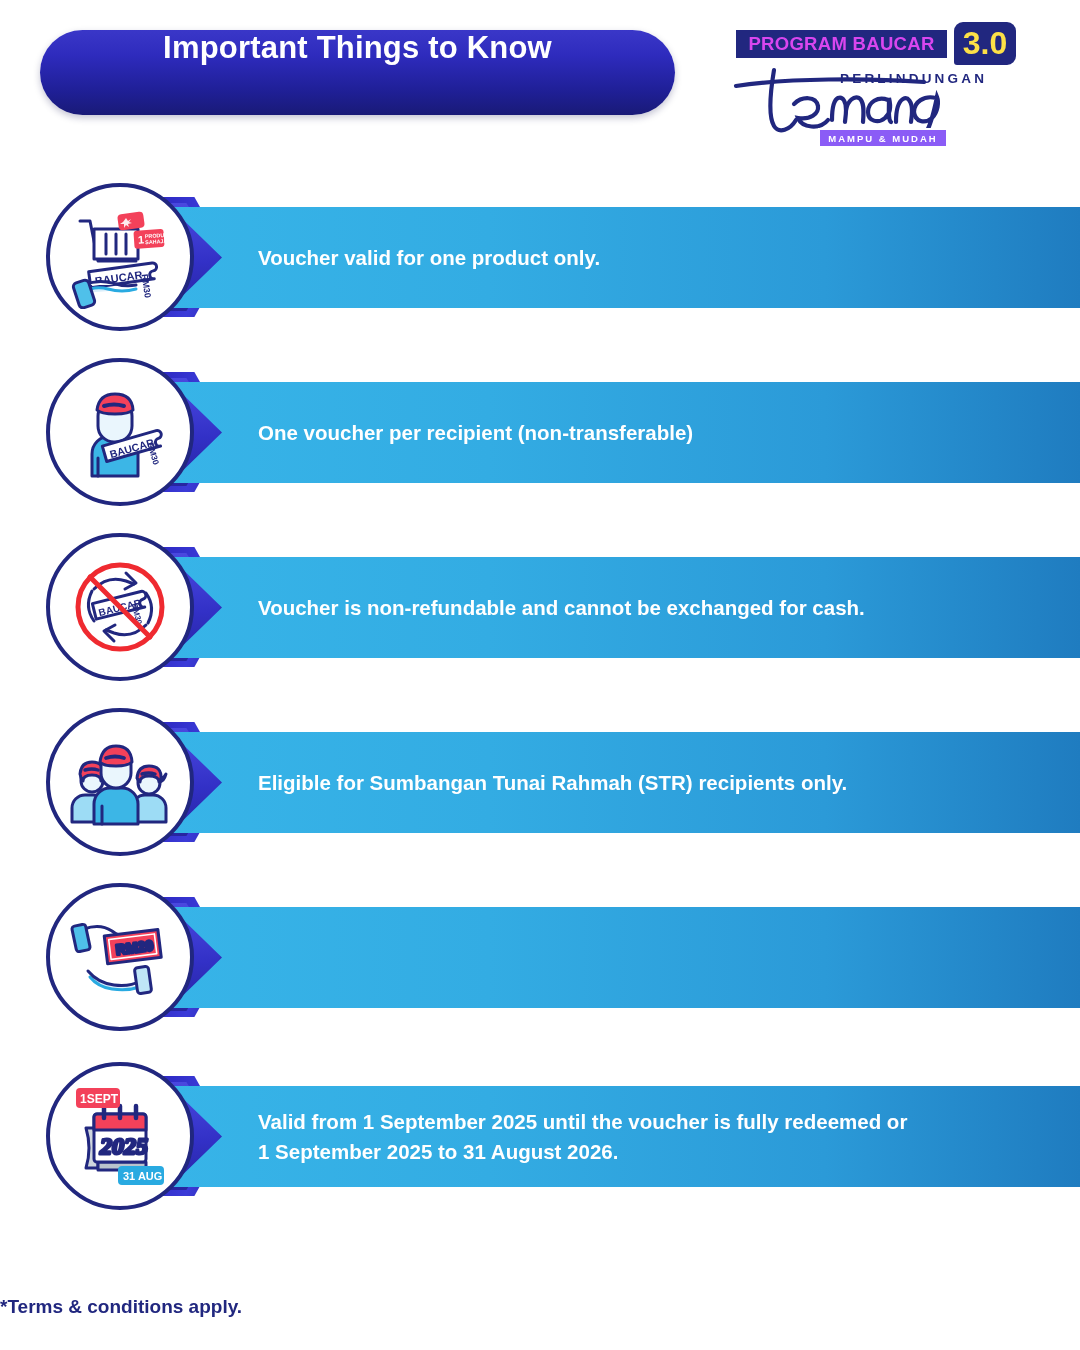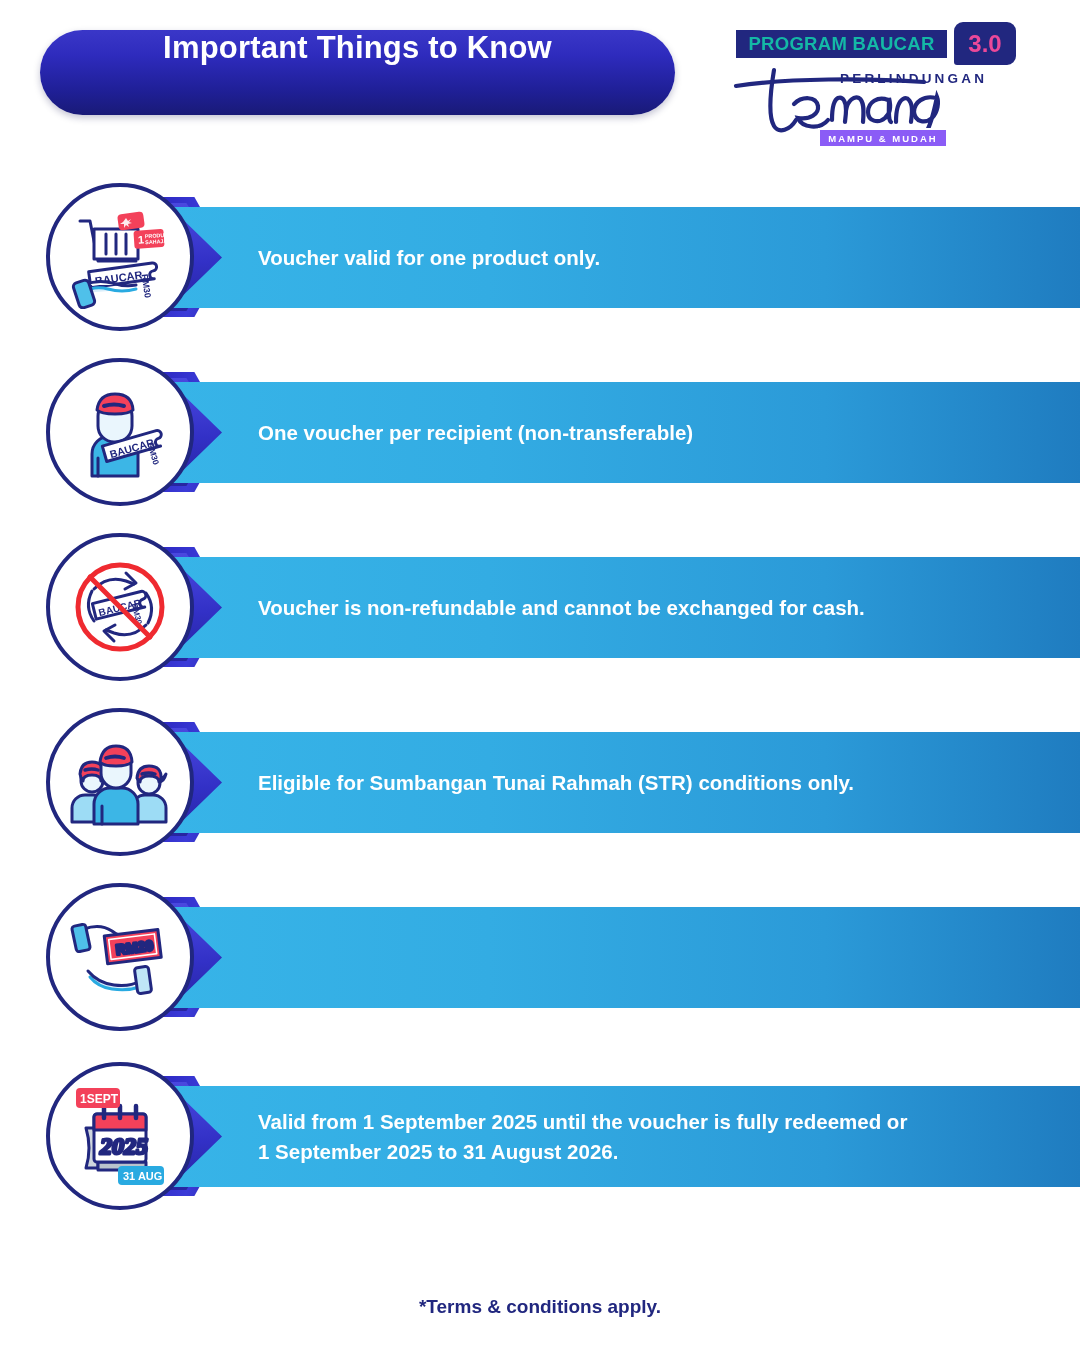--- a/index.html
+++ b/index.html
@@ -28,29 +28,29 @@
   }
 
   
   #logo{ position:absolute; left:722px; top:20px; width:310px; height:140px; }
   #logo .bar{
     position:absolute; left:12px; top:8px; width:215px; height:32px;
     background:#21277f; border:2.5px solid #ffffff;
     display:flex; align-items:center; justify-content:center;
   }
   #logo .bar span{
-    color:#14b8a6; font-size:18.5px; font-weight:bold; letter-spacing:.3px;
+    color:#d946ef; font-size:18.5px; font-weight:bold; letter-spacing:.3px;
     white-space:nowrap;
   }
   #logo .verbox{
     position:absolute; left:232px; top:2px; width:62px; height:43px;
     background:#21277f; border-radius:9px 9px 9px 3px;
     display:flex; align-items:center; justify-content:center;
   }
-  #logo .verbox span{ color:#ec4899; font-size:24px; font-weight:bold; }
+  #logo .verbox span{ color:#fde047; font-size:32px; font-weight:bold; }
   #logo .perl{
     position:absolute; left:118px; top:51px;
     color:#21277f; font-size:13.5px; font-weight:bold; letter-spacing:3.2px;
   }
   #logo .script{
     position:absolute; left:6px; top:44px; width:300px; height:78px;
   }
   #logo .mampu{
     position:absolute; left:96px; top:108px; width:130px; height:20px;
     background:#8b5cf6; border:2px solid #ffffff;
@@ -96,21 +96,21 @@
     position:absolute; left:46px; top:0; width:148px; height:148px;
     background:#ffffff; border:4px solid #21277f; border-radius:50%;
     z-index:3;
     display:flex; align-items:center; justify-content:center;
   }
   .circle svg{ width:104px; height:104px; display:block; }
 
   
   #footer{
     position:absolute; left:0; top:1296px; width:1080px;
-    text-align:center; color:#21277f; font-size:19px; font-weight:bold;
+    color:#21277f; font-size:19px; font-weight:bold;
   }
 </style>
 </head>
 <body>
 
 <div id="header">
 
   <div id="title-pill">
     <span class="t">Important Things to Know</span>
   </div>
@@ -235,21 +235,21 @@
       <line x1="22" y1="22" x2="82" y2="82" stroke="#ef2a30" stroke-width="5" stroke-linecap="round"></line>
     </svg>
   </div>
 </div>
 
 <div class="row" style="top:708px;">
   <div class="tab"></div>
   <div class="tab2"></div>
   <div class="banner">
     <div class="txt">
-      <span>Eligible for Sumbangan Tunai Rahmah (STR) conditions only.</span>
+      <span>Eligible for Sumbangan Tunai Rahmah (STR) recipients only.</span>
     </div>
   </div>
   <div class="circle">
     <svg viewBox="0 0 104 104" xmlns="http://www.w3.org/2000/svg">
       <g stroke="#21277f" stroke-width="3" stroke-linejoin="round" stroke-linecap="round">
         <path d="M4 92 v-14 a13 13 0 0 1 13 -13 h8 a13 13 0 0 1 13 13 v14 Z" fill="#9ddcf5"></path>
         <rect x="13" y="34" width="22" height="28" rx="11" fill="#eaf6fd"></rect>
         <path d="M12 44 q1 -12 12 -12 q12 0 12 12 q-1 5 -3 7 q0 -6 -9 -6 q-9 0 -9 6 q-2 -2 -3 -7 Z" fill="#f3415a"></path>
         <path d="M17 40 q7 -2 13 0" fill="none" stroke-width="3.4"></path>
 

